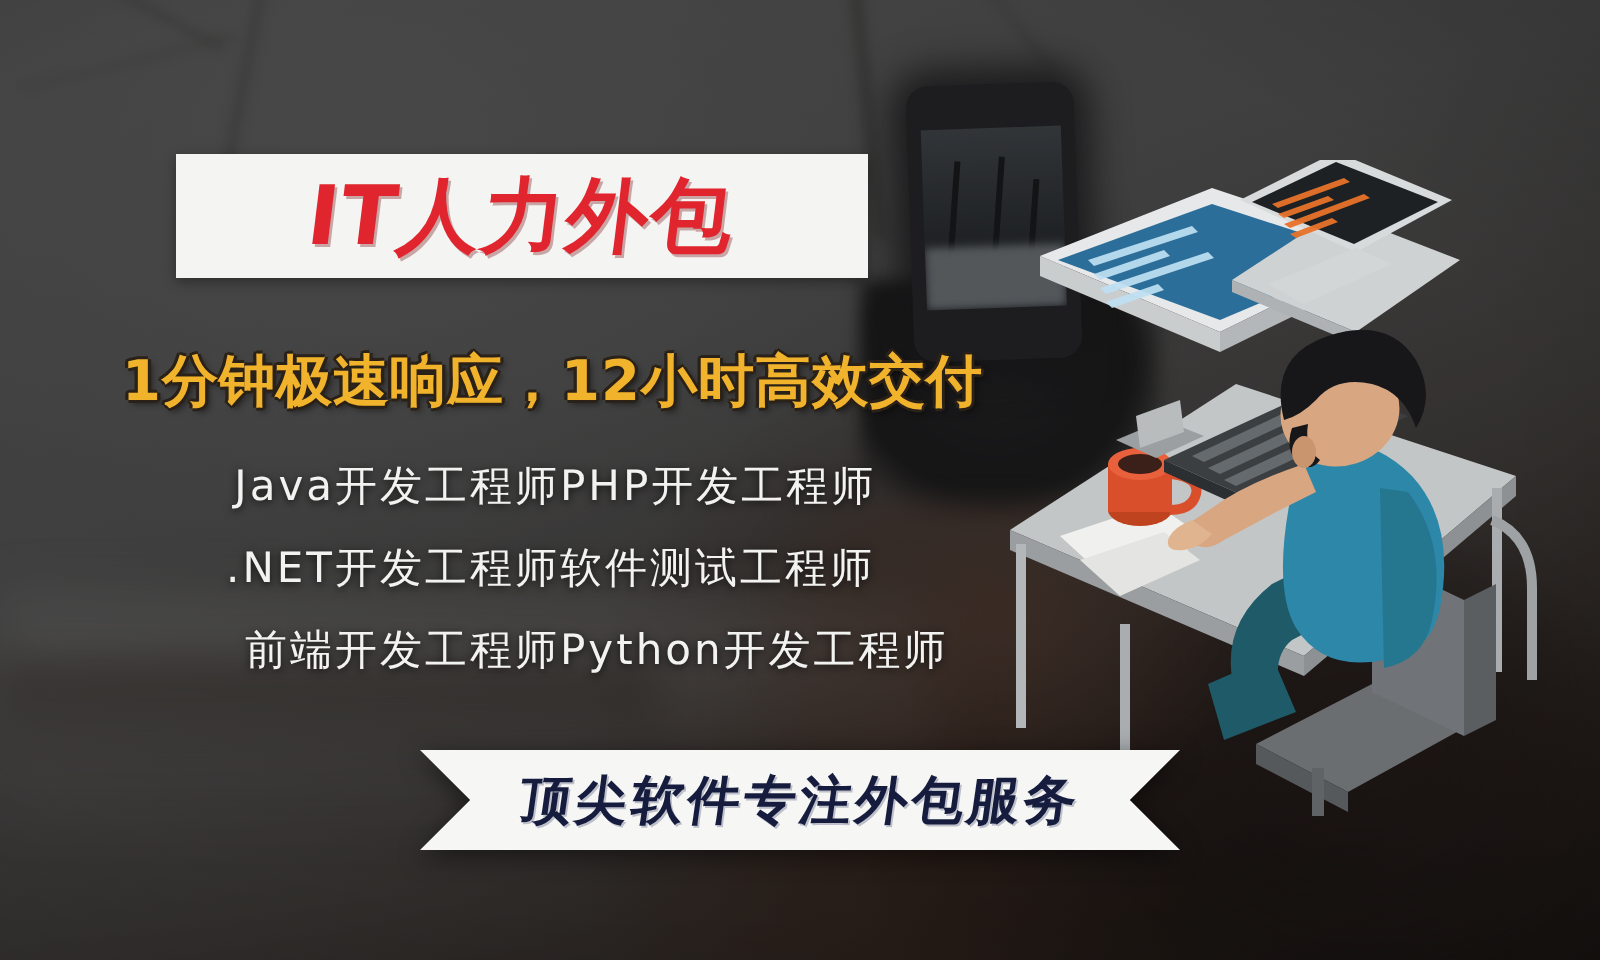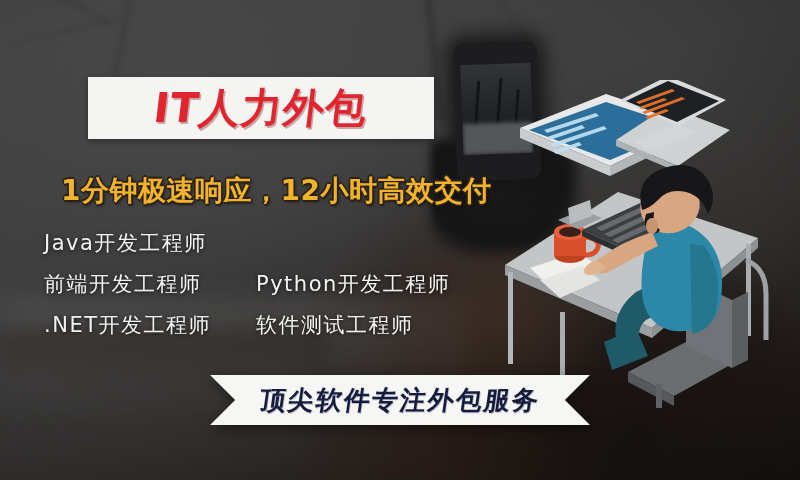--- a/index.html
+++ b/index.html
@@ -108,21 +108,21 @@
     position:absolute;left:61px;top:172px;
     font-size:28px;font-weight:bold;color:#f2b32c;
     letter-spacing:.5px;white-space:nowrap;
     font-family:"DejaVu Sans","Liberation Sans",sans-serif;
     text-shadow:
       -1.6px 0 #2a2118, 1.6px 0 #2a2118, 0 -1.6px #2a2118, 0 1.6px #2a2118,
       -1.2px -1.2px #2a2118, 1.2px 1.2px #2a2118, 2px 2px 3px rgba(0,0,0,.5);
   }
 
   
-  #roles{position:absolute;left:44px;top:222px;width:420px;}
+  #roles{position:absolute;left:68px;top:222px;width:420px;text-align:right;}
   .role-row{display:flex;height:41px;align-items:center;}
   .role-cell{
     font-size:21px;color:#f2f2f0;white-space:nowrap;
     letter-spacing:1.5px;
     font-family:"DejaVu Sans","Liberation Sans",sans-serif;
     text-shadow:0 1px 4px rgba(0,0,0,.75);
   }
   .role-cell.col1{width:212px;}
 
   
@@ -250,29 +250,30 @@
 
   <div id="title-band">
     <span id="title-text">IT人力外包</span>
   </div>
 
   <div id="subtitle">1分钟极速响应，12小时高效交付</div>
 
   <div id="roles">
     <div class="role-row">
       <span class="role-cell col1">Java开发工程师</span>
+      <span class="role-cell col2">PHP开发工程师</span>
+    </div>
+    <div class="role-row">
+      <span class="role-cell col1">.NET开发工程师</span>
+      <span class="role-cell col2">软件测试工程师</span>
     </div>
     <div class="role-row">
       <span class="role-cell col1">前端开发工程师</span>
       <span class="role-cell col2">Python开发工程师</span>
     </div>
-    <div class="role-row">
-      <span class="role-cell col1">.NET开发工程师</span>
-      <span class="role-cell col2">软件测试工程师</span>
-    </div>
   </div>
 
   <div id="ribbon">
     <div class="shape"></div>
     <span id="ribbon-text">顶尖软件专注外包服务</span>
   </div>
 
 </div>
 
 </body></html>

